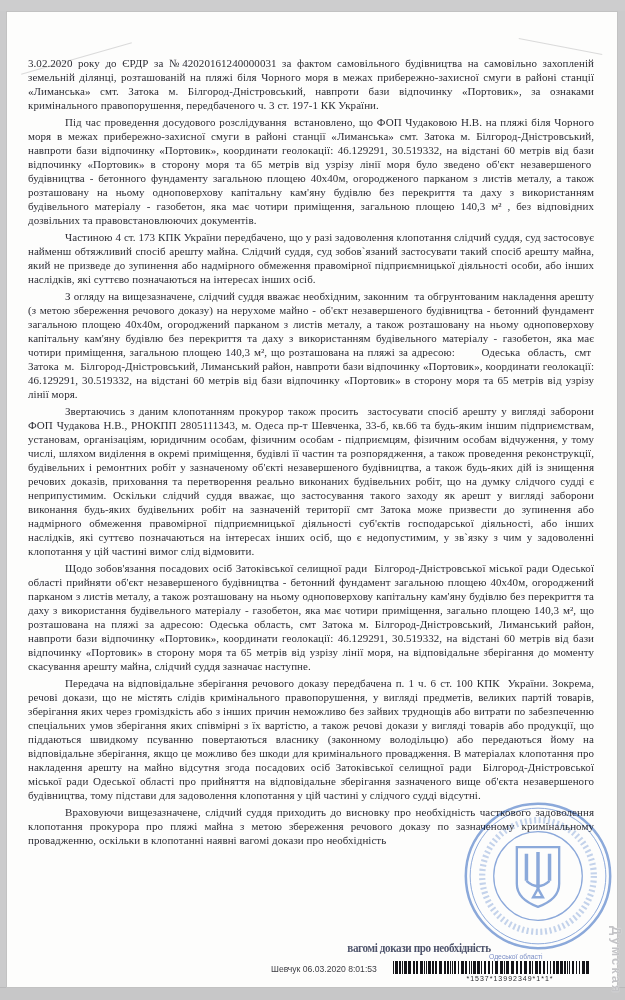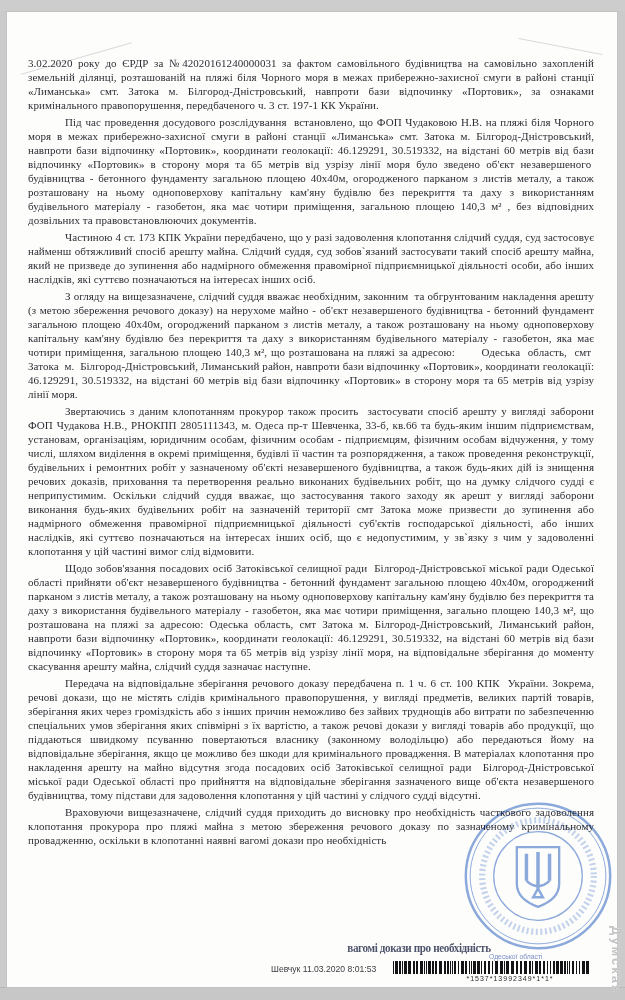--- a/index.html
+++ b/index.html
@@ -90,21 +90,21 @@
   <g stroke="#4575c8" fill="none">
     <path d="M58 50 h44 v38 q0 16 -22 24 q-22 -8 -22 -24 Z" stroke-width="2.4"></path>
     <path d="M68 57 v28 M92 57 v28 M80 55 v38" stroke-width="3.6"></path>
     <path d="M68 85 q12 11 24 0 M80 93 l-5 9 h10 Z" stroke-width="2.6"></path>
   </g>
 </svg>
 
 <div class="overprint">вагомі докази про необхідність</div>
 <div class="stamp-small-text">Одеської області</div>
 
-<div class="signer">Шевчук 11.03.2020 8:01:53</div>
+<div class="signer">Шевчук 06.03.2020 8:01:53</div>
 <div class="barcode">
     <i style="left: 0px; width: 1px;"></i>
     <i style="left: 2px; width: 3px;"></i>
     <i style="left: 6px; width: 2px;"></i>
     <i style="left: 9px; width: 1px;"></i>
     <i style="left: 11px; width: 3px;"></i>
     <i style="left: 15px; width: 3px;"></i>
     <i style="left: 20px; width: 2px;"></i>
     <i style="left: 23px; width: 2px;"></i>
     <i style="left: 27px; width: 3px;"></i>

